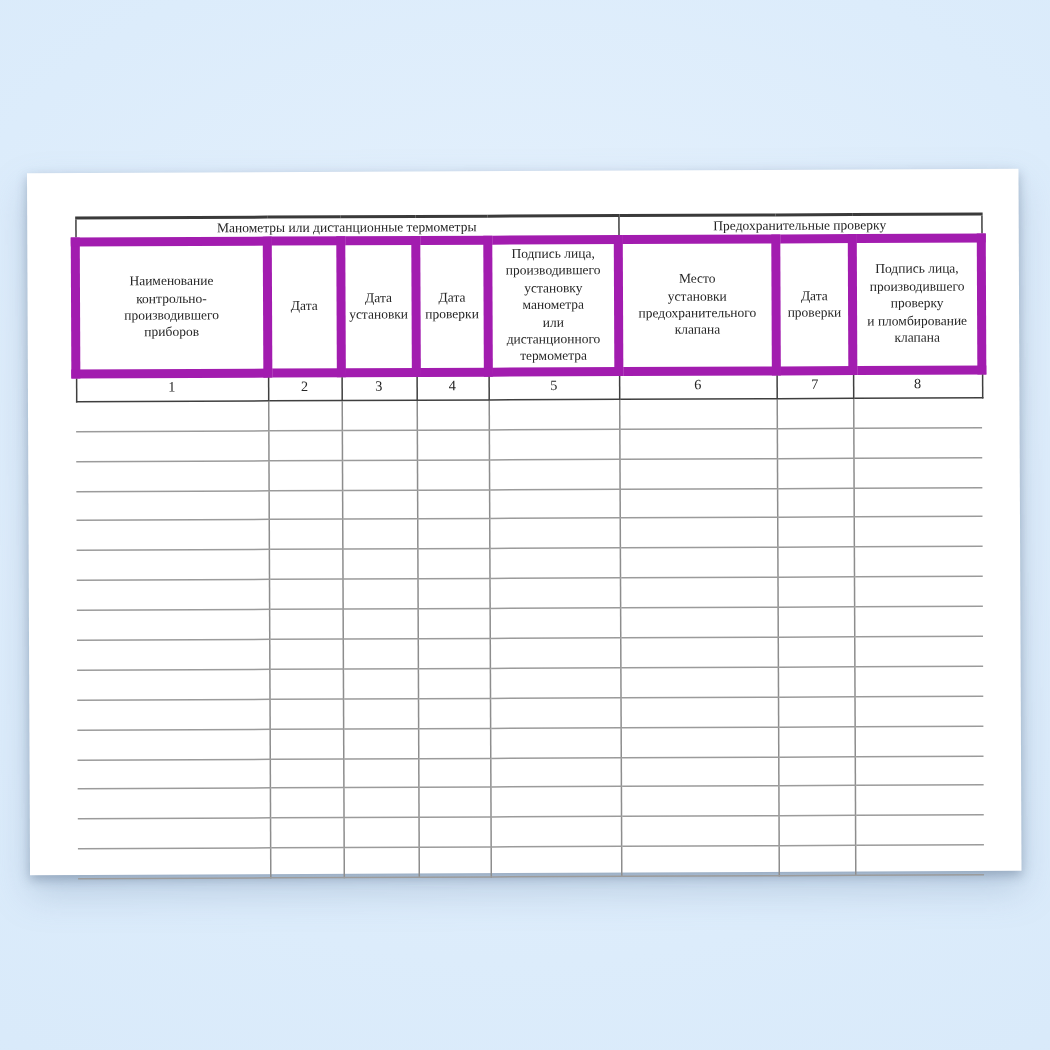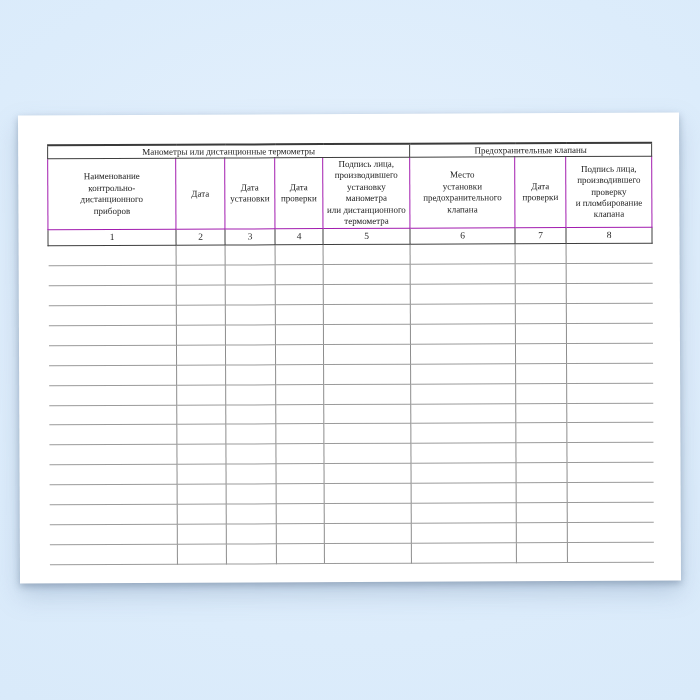--- a/index.html
+++ b/index.html
@@ -24,21 +24,21 @@
   .log-table th, .log-table td { padding: 0; text-align: center; }
   .log-table th { font-weight: normal; }
 
   .group-row th {
     height: 12px; font-size: 9px; line-height: 12px;
     border: 1px solid #3f3f3f; border-top: 2px solid #3a3a3a;
   }
   .header-row th {
     height: 57px; font-size: 9px; line-height: 11.4px;
     white-space: pre-line; vertical-align: middle;
-    border: 1px solid #a21caf; padding: 1px 2px;
+    border: 6px solid #a21caf; padding: 1px 2px;
   }
   .number-row th {
     height: 15px; font-size: 9.5px; line-height: 15px;
     border: 1px solid #3f3f3f;
   }
   .log-table tbody td {
     height: 18.9px;
     border-bottom: 1px solid #9b9b9b;
     border-right: 1px solid #8d8d8d;
   }
@@ -56,26 +56,26 @@
           <col style="width:50px">
           <col style="width:48px">
         <col style="width:87px">
           <col style="width:105px">
           <col style="width:51px">
           <col style="width:86px">
       </colgroup>
       <thead>
         <tr class="group-row">
           <th colspan="5">Манометры или дистанционные термометры</th>
-          <th colspan="3">Предохранительные клапаны</th>
+          <th colspan="3">Предохранительные проверку</th>
         </tr>
         <tr class="header-row">
           <th>Наименование
 контрольно-
-дистанционного
+производившего
 приборов</th>
           <th>Дата</th>
           <th>Дата
 установки</th>
           <th>Дата
 проверки</th>
           <th>Подпись лица,
 производившего
 установку манометра
 или дистанционного

